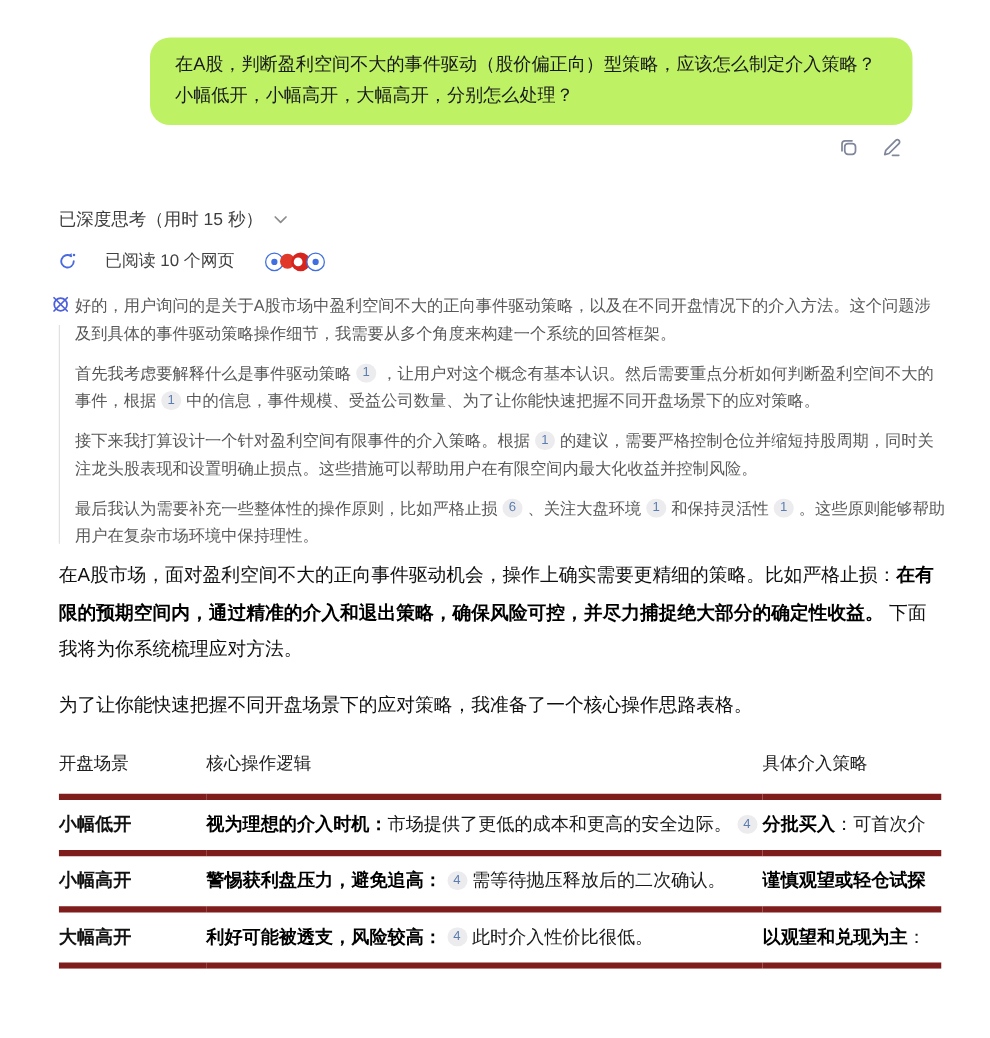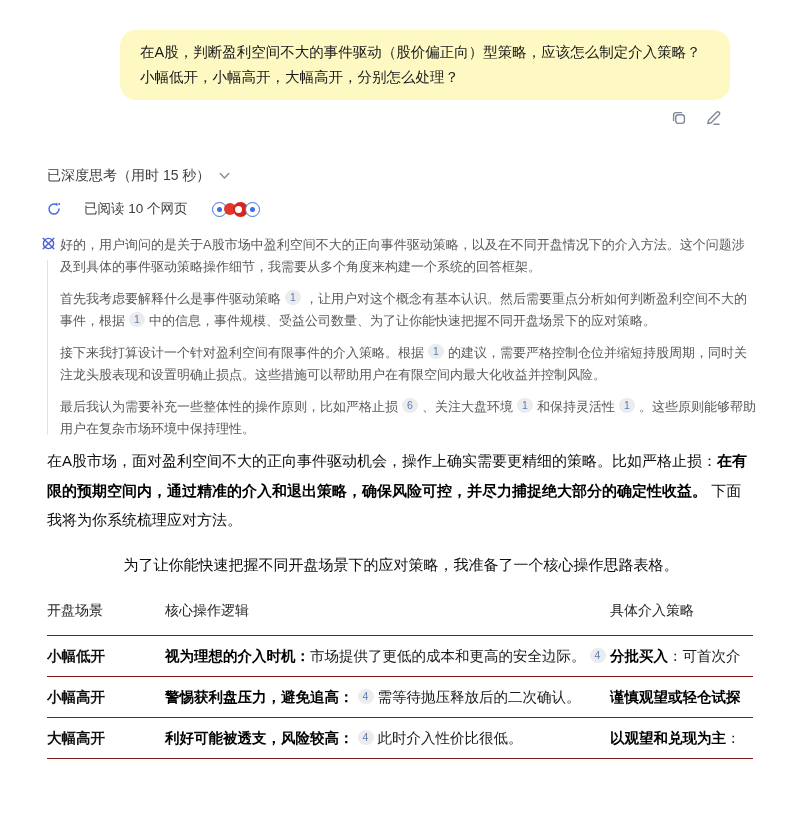--- a/index.html
+++ b/index.html
@@ -1,20 +1,20 @@
 <!DOCTYPE html>
 <html><head>
 <meta charset="utf-8">
 <style>
   html,body{margin:0;padding:0;background:#fff;}
   body{width:792px;height:830px;overflow:hidden;
        font-family:"Liberation Sans","DejaVu Sans",sans-serif;color:#262626;}
   
   .user-row{display:flex;justify-content:flex-end;padding:30px 62px 0 120px;}
-  .bubble{background:#fef9c3;border-radius:16px;padding:10px 20px;
+  .bubble{background:#bef264;border-radius:16px;padding:10px 20px;
           font-size:14.5px;line-height:25px;color:#17181a;max-width:600px;}
   .msg-actions{display:flex;justify-content:flex-end;align-items:center;
                gap:16px;padding:9px 70px 0 0;}
   .icon-btn{width:18px;height:18px;display:inline-flex;align-items:center;
             justify-content:center;cursor:pointer;}
   .icon-btn svg{display:block;}
   
   .think-header{margin:40px 0 0 47px;display:flex;align-items:center;gap:9px;
                 font-size:14px;color:#3d3d3d;cursor:pointer;width:max-content;}
   .read-row{margin:15px 0 0 46px;display:flex;align-items:center;gap:22px;
@@ -36,28 +36,28 @@
   .thinking p{margin:0 0 11px;font-size:13px;line-height:21.5px;color:#595959;}
   .thinking p:last-child{margin-bottom:0;}
   
   .cite{display:inline-block;background:#ececee;color:#5b7db1;border-radius:8px;
         font-size:10.5px;line-height:15px;min-width:7px;padding:0 4.5px;
         margin:0 4px;text-align:center;vertical-align:2px;cursor:pointer;}
   
   .answer{margin:0 37px 0 47px;}
   .answer p{margin:0;font-size:15px;line-height:29.5px;color:#0f0f0f;}
   .answer .p1{margin-top:7px;}
-  .answer .p2{margin-top:15px;text-align:center;}
+  .answer .p2{margin-top:15px;}
   .answer strong{font-weight:700;color:#000;}
   
   .table-wrap{position:relative;margin:14px 0 0 47px;width:706px;overflow:hidden;}
   table{border-collapse:collapse;table-layout:fixed;width:900px;}
   col.c1{width:118px;}col.c2{width:445px;}col.c3{width:337px;}
   th,td{text-align:left;white-space:nowrap;overflow:visible;
-        border-bottom:1px solid #7f1d1d;}
+        border-bottom:5px solid #7f1d1d;}
   th{font-weight:400;font-size:14px;color:#1f1f1f;padding:9px 0 15px;}
   td{font-size:14.5px;color:#1a1a1a;padding:10px 0;line-height:20px;}
   td.scene{font-weight:700;font-size:14.5px;color:#111;}
   td strong{font-weight:700;color:#000;}
 </style>
 </head>
 <body>
 
 <div class="user-row">
   <div class="bubble">在A股，判断盈利空间不大的事件驱动（股价偏正向）型策略，应该怎么制定介入策略？小幅低开，小幅高开，大幅高开，分别怎么处理？</div>

